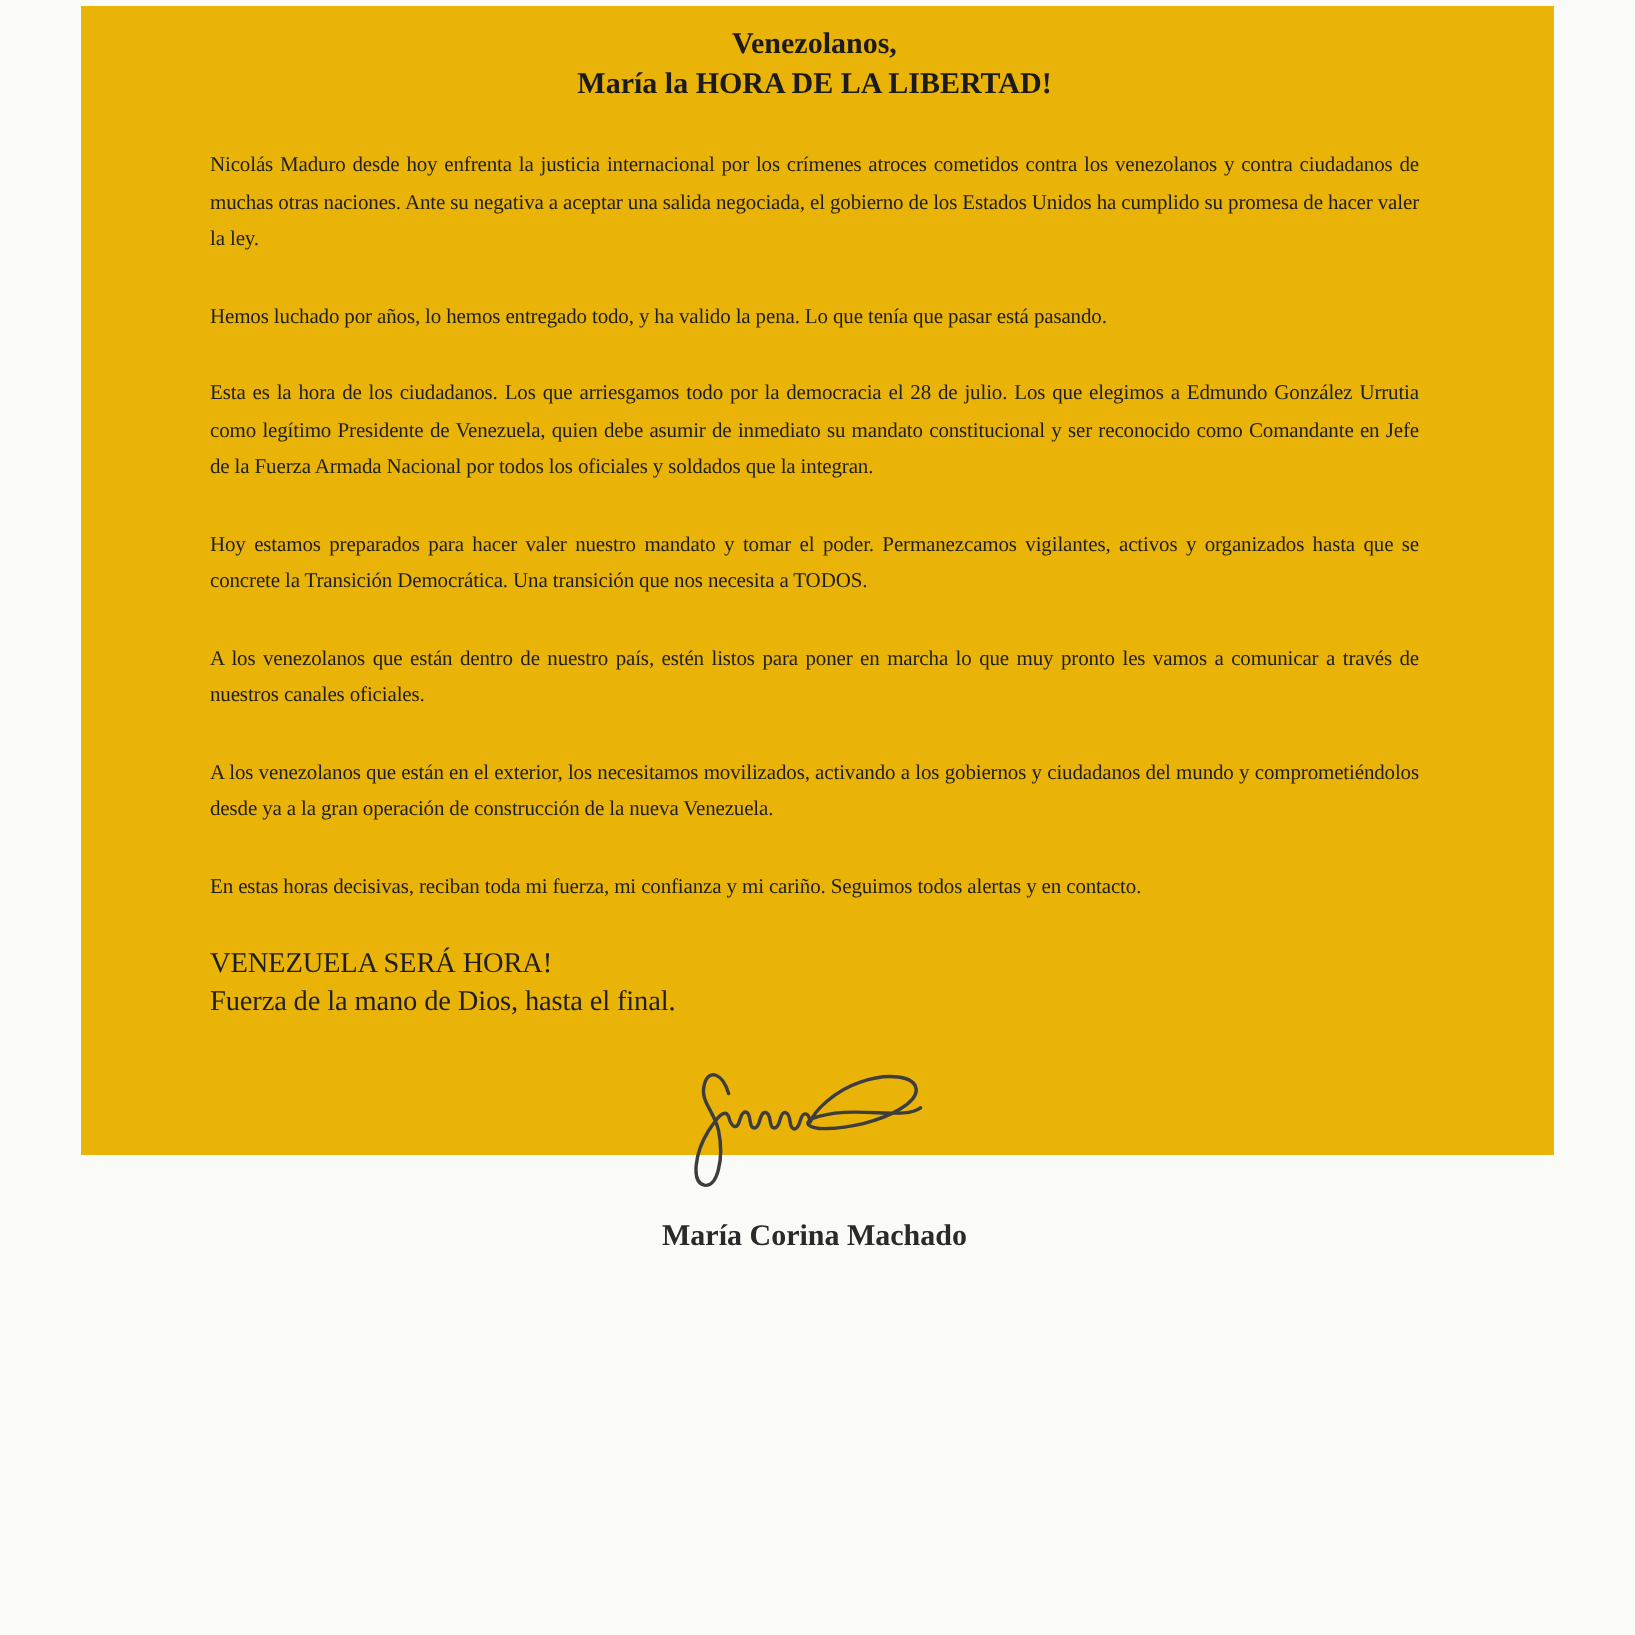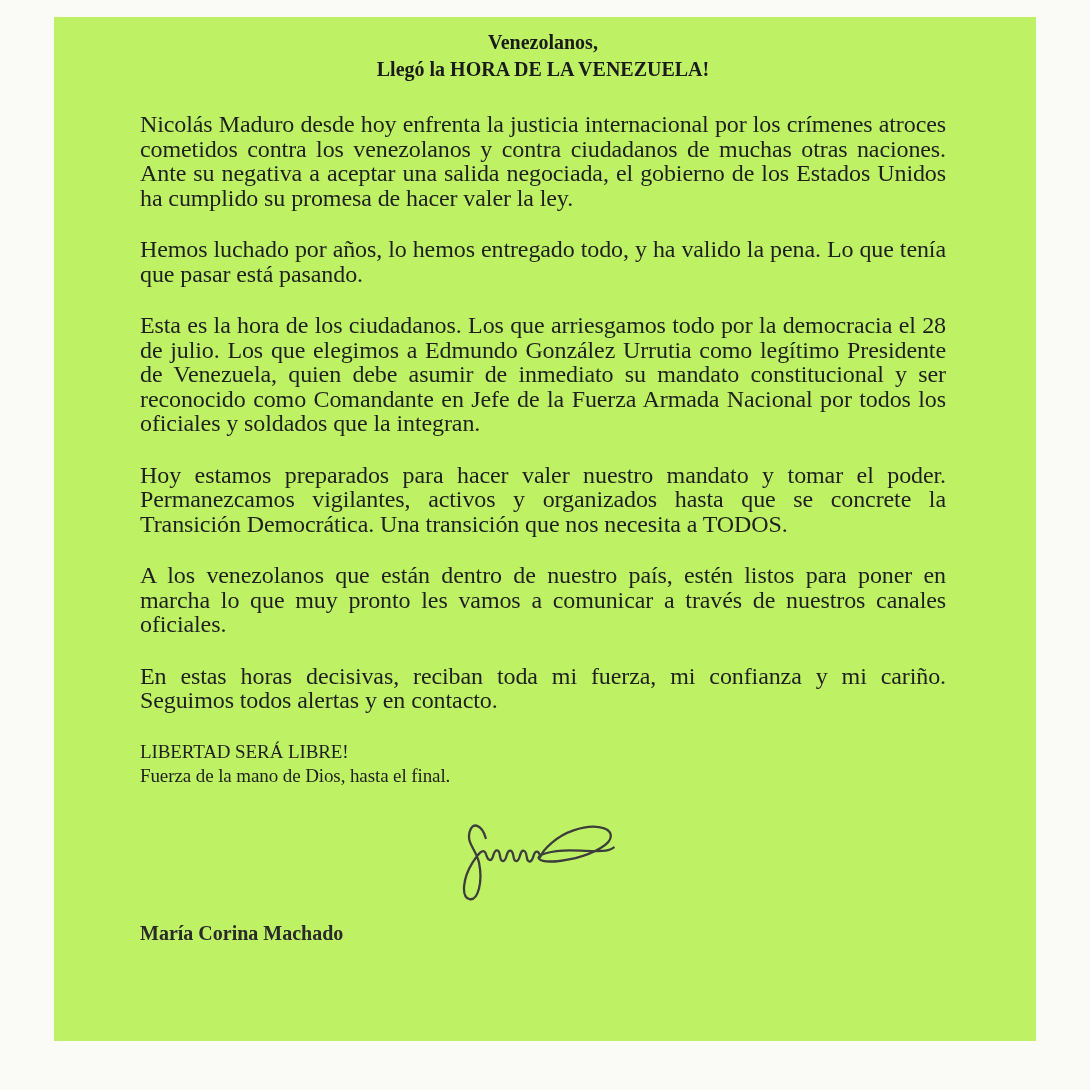--- a/index.html
+++ b/index.html
@@ -4,40 +4,40 @@
 <style>
   * { margin: 0; padding: 0; box-sizing: border-box; }
   html, body {
     width: 1090px; height: 1090px;
     background: #fafaf7;
     font-family: "Liberation Serif", "DejaVu Serif", serif;
     overflow: hidden;
   }
   .paper {
     position: absolute;
-    left: 54px; top: 17px;
-    width: 982px; height: 1024px;
-    background: #bef264;
+    left: 54px; top: 4px;
+    width: 982px; height: 766px;
+    background: #eab308;
   }
   .content {
     margin-left: 86px;
     width: 806px;
     padding-top: 12px;
     color: #1f1f1f;
   }
   .title {
     text-align: center;
     font-weight: bold;
     font-size: 20px;
     line-height: 26.5px;
     margin-bottom: 30px;
     color: #1b1b1b;
   }
   .para {
-    font-size: 24px;
+    font-size: 14px;
     line-height: 24.5px;
     text-align: justify;
     letter-spacing: -0.1px;
     margin-bottom: 27px;
     color: #1f1f1f;
   }
   .closing {
     font-size: 19px;
     line-height: 24.5px;
     letter-spacing: -0.1px;
@@ -45,46 +45,48 @@
     color: #1f1f1f;
   }
   .signature-wrap {
     margin-top: 22px;
     text-align: center;
     height: 96px;
   }
   .signature-wrap svg { display: inline-block; }
   .signature-name {
     margin-top: 14px;
+    text-align: center;
     font-weight: bold;
     font-size: 20px;
     line-height: 24.5px;
     color: #2a2a2a;
   }
 </style>
 </head>
 <body>
 
 <div class="paper">
   <div class="content">
 
     <div class="title">
       <div>Venezolanos,</div>
-      <div>Llegó la HORA DE LA VENEZUELA!</div>
+      <div>María la HORA DE LA LIBERTAD!</div>
     </div>
 
     <p class="para">Nicolás Maduro desde hoy enfrenta la justicia internacional por los crímenes atroces cometidos contra los venezolanos y contra ciudadanos de muchas otras naciones. Ante su negativa a aceptar una salida negociada, el gobierno de los Estados Unidos ha cumplido su promesa de hacer valer la ley.</p>
     <p class="para">Hemos luchado por años, lo hemos entregado todo, y ha valido la pena. Lo que tenía que pasar está pasando.</p>
     <p class="para">Esta es la hora de los ciudadanos. Los que arriesgamos todo por la democracia el 28 de julio. Los que elegimos a Edmundo González Urrutia como legítimo Presidente de Venezuela, quien debe asumir de inmediato su mandato constitucional y ser reconocido como Comandante en Jefe de la Fuerza Armada Nacional por todos los oficiales y soldados que la integran.</p>
     <p class="para">Hoy estamos preparados para hacer valer nuestro mandato y tomar el poder. Permanezcamos vigilantes, activos y organizados hasta que se concrete la Transición Democrática. Una transición que nos necesita a TODOS.</p>
     <p class="para">A los venezolanos que están dentro de nuestro país, estén listos para poner en marcha lo que muy pronto les vamos a comunicar a través de nuestros canales oficiales.</p>
+    <p class="para">A los venezolanos que están en el exterior, los necesitamos movilizados, activando a los gobiernos y ciudadanos del mundo y comprometiéndolos desde ya a la gran operación de construcción de la nueva Venezuela.</p>
     <p class="para">En estas horas decisivas, reciban toda mi fuerza, mi confianza y mi cariño. Seguimos todos alertas y en contacto.</p>
 
     <div class="closing">
-      <div>LIBERTAD SERÁ LIBRE!</div>
+      <div>VENEZUELA SERÁ HORA!</div>
       <div>Fuerza de la mano de Dios, hasta el final.</div>
     </div>
 
     <div class="signature-wrap">
       <svg width="210" height="96" viewBox="0 0 220 100" fill="none" xmlns="http://www.w3.org/2000/svg">
         <path d="M 50 28
                  C 46 14, 36 10, 33 22
                  C 30 34, 40 40, 43 54
                  C 47 74, 42 94, 33 92
                  C 24 90, 26 70, 36 54

